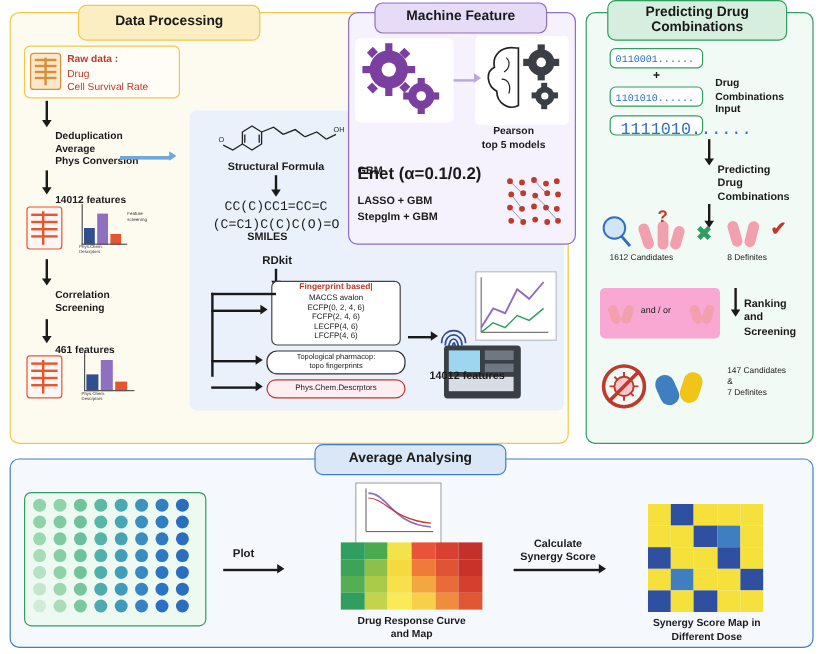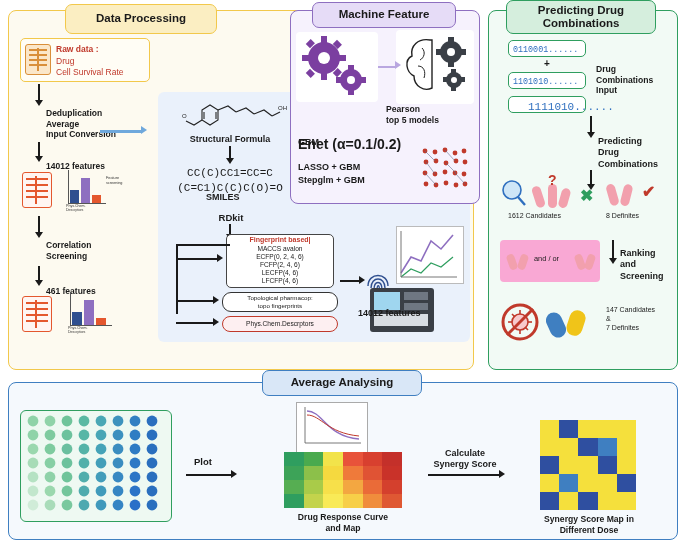--- a/index.html
+++ b/index.html
@@ -37,21 +37,21 @@
   <div style="position:absolute;left:11px;top:3px;width:1.6px;bottom:3px;background:#d98f3a;"></div>
 </div>
 <div class="lbl bold" style="left:56px;top:44px;width:92px;color:#c0392b;">Raw data :</div>
 <div class="lbl" style="left:56px;top:56px;width:92px;color:#c0392b;">Drug</div>
 <div class="lbl" style="left:56px;top:67px;width:96px;color:#c0392b;">Cell Survival Rate</div>
 
 <div class="arrow v" style="left:38px;top:84px;height:18px;"></div>
 <div class="ah down" style="left:34.5px;top:100px;"></div>
 <div class="lbl bold" style="left:46px;top:108px;width:108px;">Deduplication
 Average
-Input Conversion</div>
+Phys Conversion</div>
 <div class="arrow h" style="left:100px;top:130px;width:42px;background:#6fa8dc;height:3px;"></div>
 <div class="ah right" style="left:141px;top:126px;border-left-color:#6fa8dc;"></div>
 
 <div class="arrow v" style="left:38px;top:142px;height:16px;"></div>
 <div class="ah down" style="left:34.5px;top:156px;"></div>
 <div class="lbl bold" style="left:46px;top:161px;width:110px;">14012 features</div>
 
 <div class="sheet" style="left:22px;top:172px;width:30px;height:36px;border:1.8px solid #e4572e;background:#fff5f2;">
   <div style="position:absolute;left:3px;top:5px;right:3px;height:2px;background:#e4572e;"></div>
   <div style="position:absolute;left:3px;top:11px;right:3px;height:2px;background:#e4572e;"></div>
@@ -218,21 +218,21 @@
       <rect x="55" y="39" width="5" height="5"></rect>
         <rect x="55" y="56" width="5" height="5"></rect>
       <rect x="47" y="47" width="5" height="5"></rect>
         <rect x="64" y="47" width="5" height="5"></rect>
     </g>
   </svg>
 </div>
 <div class="arrow h" style="left:378px;top:66px;width:18px;height:2.4px;background:#b9a7e0;"></div>
 <div class="ah right" style="left:395px;top:61px;border-left-color:#b9a7e0;"></div>
 
-<div class="lbl bold" style="left:386px;top:104px;width:84px;font-size:8.6px;">Pearson
+<div class="lbl bold" style="left:386px;top:104px;width:84px;font-size:8.6px;text-align:center;">Pearson
 top 5 models</div>
 
 <div class="lbl bold" style="left:298px;top:136px;width:120px;font-size:14px;">Enet (α=0.1/0.2)</div>
 <div class="lbl bold" style="left:298px;top:137px;width:120px;font-size:9px;">GBM</div>
 <div class="lbl bold" style="left:298px;top:162px;width:120px;font-size:9px;">LASSO + GBM</div>
 <div class="lbl bold" style="left:298px;top:175px;width:124px;font-size:9px;">Stepglm + GBM</div>
 
 <div style="position:absolute;left:420px;top:146px;width:50px;height:46px;">
   <svg width="50" height="46" viewBox="0 0 50 46">
     <g fill="#c0392b">
@@ -275,21 +275,21 @@
 </div>
 
 <div class="box" style="left:508px;top:40px;width:78px;height:17px;border:1.2px solid #2f9e5f;background:#ffffff;">
   <div class="lbl mono" style="left:4px;top:4px;width:74px;font-size:8.4px;color:#2f6fbf;">0110001......</div>
 </div>
 <div class="lbl bold ctr" style="left:508px;top:58px;width:78px;font-size:10px;">+</div>
 <div class="box" style="left:508px;top:72px;width:78px;height:17px;border:1.2px solid #2f9e5f;background:#ffffff;">
   <div class="lbl mono" style="left:4px;top:4px;width:74px;font-size:8.4px;color:#2f6fbf;">1101010......</div>
 </div>
 <div class="box" style="left:508px;top:96px;width:78px;height:17px;border:1.2px solid #2f9e5f;background:#ffffff;">
-  <div class="lbl mono" style="left:19px;top:4px;width:74px;font-size:11px;color:#2f6fbf;">1111010......</div>
+  <div class="lbl mono" style="left:8px;top:4px;width:74px;font-size:14px;color:#2f6fbf;">1111010......</div>
 </div>
 <div class="lbl bold" style="left:596px;top:64px;width:78px;font-size:8.6px;">Drug
 Combinations
 Input</div>
 
 <div class="arrow v" style="left:590px;top:116px;height:18px;"></div>
 <div class="ah down" style="left:586.5px;top:132px;"></div>
 <div class="lbl bold" style="left:598px;top:136px;width:74px;font-size:9px;">Predicting
 Drug
 Combinations</div>

